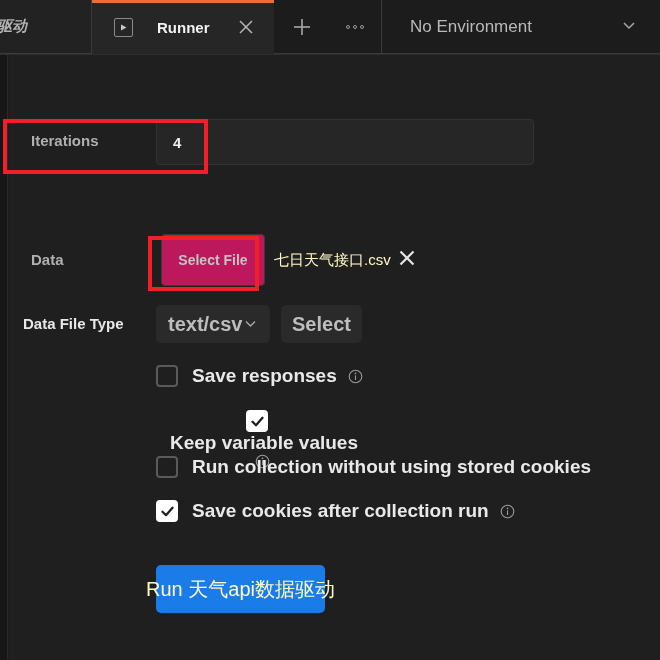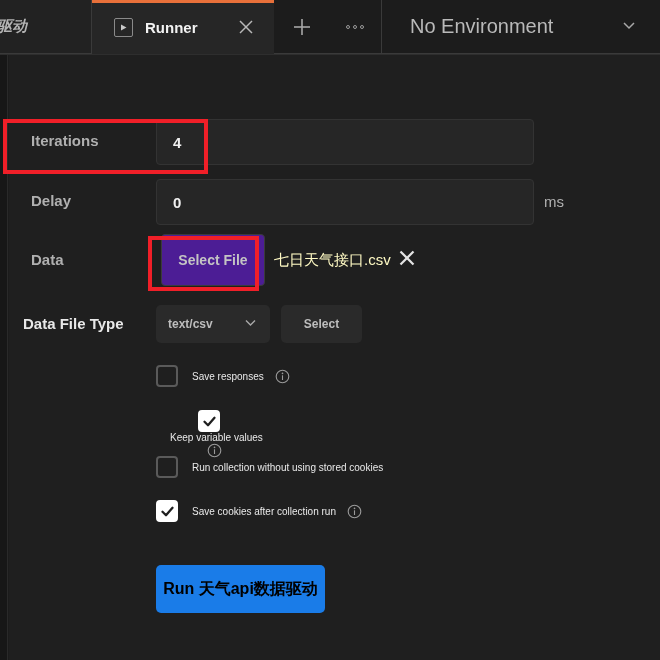--- a/index.html
+++ b/index.html
@@ -72,21 +72,21 @@
     display: flex;
     align-items: center;
     justify-content: center;
     flex: 0 0 auto;
   }
   .play-box svg { display:block; }
   .tab-title {
     color: #f2f2f2;
     font-size: 15px;
     font-weight: 700;
-    margin-left: 12px;
+    margin-left: 24px;
     white-space: nowrap;
   }
   .tab-close {
     position: absolute;
     right: 18px;
     top: 50%;
     transform: translateY(-50%);
     width: 20px;
     height: 20px;
     display: flex;
@@ -124,21 +124,21 @@
     display: flex;
     align-items: center;
     justify-content: space-between;
     padding: 0 22px 0 28px;
     box-sizing: border-box;
     border-bottom: 1px solid #3a3a3a;
     cursor: pointer;
   }
   .env-label {
     color: #b9b9b9;
-    font-size: 20px;
+    font-size: 17px;
   }
 
   
   .left-rail {
     position: absolute;
     top: 55px; left: 0;
     width: 8px;
     height: 605px;
     background: #171717;
     border-right: 1px solid #2a2a2a;
@@ -228,21 +228,21 @@
 
   
   .row-data { top: 179px; left: 0; width: 560px; height: 52px; }
   .row-data .row-label { position: absolute; left: 22px; top: 17px; }
   .select-file-btn {
     position: absolute;
     left: 152px;
     top: 0;
     width: 104px;
     height: 52px;
-    background: #4c1d95;
+    background: #be185d;
     border: 1px solid #3b3b3b;
     border-radius: 4px;
     box-sizing: border-box;
     display: flex;
     align-items: center;
     justify-content: center;
     cursor: pointer;
   }
   .select-file-btn span {
     color: #c4c4c4;
@@ -272,21 +272,21 @@
     height: 38px;
     background: #2a2a2a;
     border-radius: 5px;
     display: flex;
     align-items: center;
     box-sizing: border-box;
     cursor: pointer;
   }
   .pill-select { left: 147px; width: 114px; padding: 0 12px; justify-content: space-between; }
   .pill-preview { left: 272px; width: 81px; justify-content: center; }
-  .pill span { color: #bdbdbd; font-size: 12px; font-weight: 600; }
+  .pill span { color: #bdbdbd; font-size: 20px; font-weight: 600; }
 
   
   .cb-row {
     position: absolute;
     left: 147px;
     display: flex;
     align-items: center;
   }
   .cb {
     width: 22px;
@@ -296,22 +296,22 @@
     flex: 0 0 auto;
     display: flex;
     align-items: center;
     justify-content: center;
     cursor: pointer;
   }
   .cb-off { border: 2px solid #5a5a5a; background: transparent; }
   .cb-on { background: #ffffff; border: 2px solid #ffffff; }
   .cb-label {
     color: #e9e9e9;
-    font-size: 10px;
-    font-weight: 400;
+    font-size: 19px;
+    font-weight: 700;
     margin-left: 14px;
     white-space: nowrap;
   }
   .info-icon {
     margin-left: 11px;
     width: 15px; height: 15px;
     flex: 0 0 auto;
     cursor: pointer;
   }
 
@@ -328,23 +328,23 @@
     width: 169px;
     height: 48px;
     background: #1a7ce8;
     border-radius: 5px;
     display: flex;
     align-items: center;
     justify-content: center;
     cursor: pointer;
   }
   .run-btn span {
-    color: #000000;
-    font-size: 16px;
-    font-weight: 700;
+    color: #fef9c3;
+    font-size: 20px;
+    font-weight: 400;
     white-space: nowrap;
   }
 
   
   .annot {
     position: absolute;
     border: 4px solid #f01f28;
     box-sizing: border-box;
     pointer-events: none;
     z-index: 30;
@@ -406,27 +406,20 @@
 
   <div class="row row-iterations">
     <span class="row-label">Iterations</span>
     <div class="field-wrap">
       <div class="field-inner">
         <span class="field-value">4</span>
       </div>
     </div>
   </div>
 
-  <div class="row row-delay">
-    <span class="row-label">Delay</span>
-    <div class="delay-field">
-      <span class="delay-value">0</span>
-    </div>
-    <span class="ms-label">ms</span>
-  </div>
 
   <div class="row row-data">
     <span class="row-label">Data</span>
     <div class="select-file-btn">
       <span>Select File</span>
     </div>
     <span class="file-name">七日天气接口.csv</span>
     <span class="file-remove">
       <svg width="20" height="20" viewBox="0 0 20 20">
         <line x1="3.5" y1="3.5" x2="16.5" y2="16.5" stroke="#e4e4e4" stroke-width="2.2"></line>

